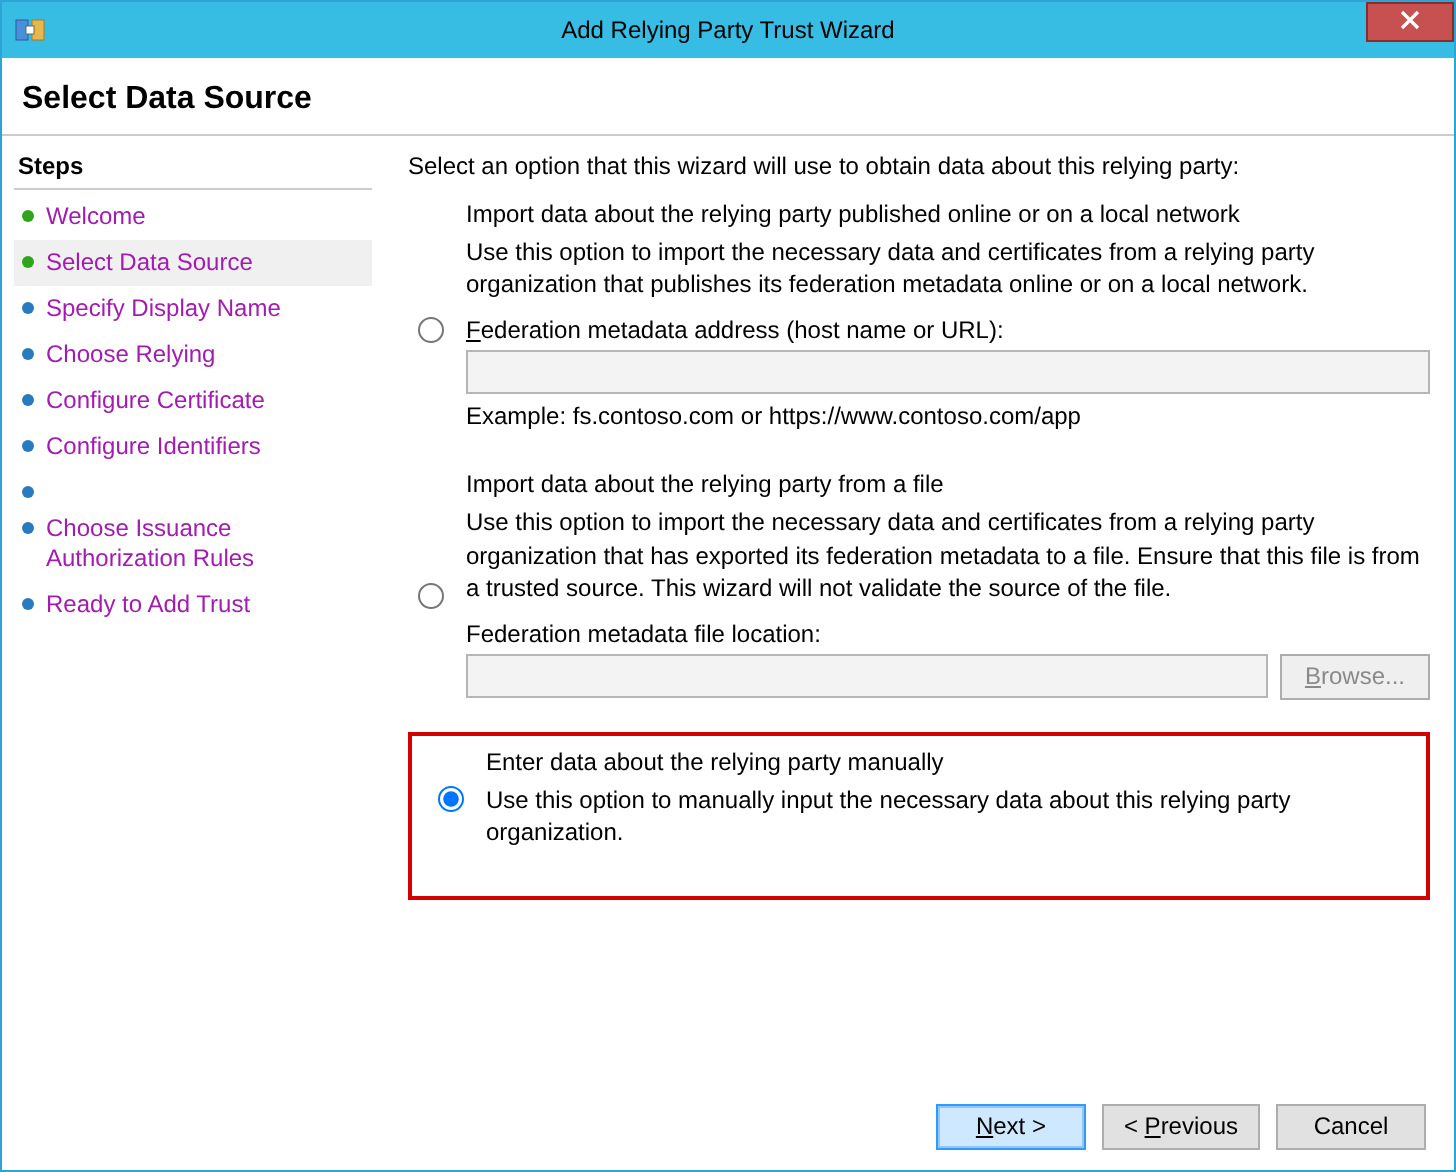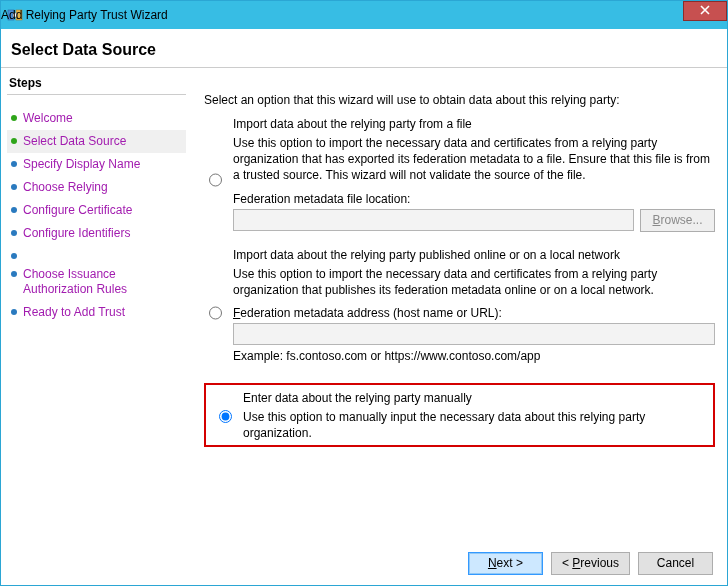--- a/index.html
+++ b/index.html
@@ -26,20 +26,21 @@
     position: relative;
   }
   .titlebar .icon {
     width: 16px; height: 16px;
     margin-left: 6px;
     display: flex; align-items: center; justify-content: center;
   }
   .titlebar .title {
     position: absolute;
     left: 0; right: 0;
+    text-align: center;
     color: #000;
     font-size: 12px;
   }
   .titlebar .close {
     position: absolute;
     right: 0; top: 0;
     width: 44px; height: 20px;
     background: #c75050;
     border: 1px solid #8b2c2c;
     display: flex; align-items: center; justify-content: center;
@@ -64,21 +65,21 @@
   .sidebar {
     width: 185px;
     padding: 6px 0 6px 6px;
     border-right: 0;
   }
   .steps-title {
     font-weight: bold;
     font-size: 12px;
     padding: 2px 0 4px 2px;
     border-bottom: 1px solid #ccc;
-    margin-bottom: 12px;
+    margin-bottom: 2px;
   }
   .step {
     display: flex;
     align-items: flex-start;
     gap: 6px;
     padding: 4px 4px;
     color: #a21caf;
     cursor: pointer;
     line-height: 1.25;
   }
@@ -93,21 +94,21 @@
   }
   .bullet.done { background: #2fa51a; }
   .bullet.pending { background: #2a7abf; }
   .content {
     flex: 1;
     padding: 8px 12px 0 18px;
     position: relative;
     overflow: hidden;
   }
   .intro {
-    margin: 17px 0 10px 0;
+    margin: 0 0 10px 0;
   }
   .option {
     display: flex;
     gap: 8px;
     margin-bottom: 6px;
   }
   .option input[type="radio"] {
     margin-top: 1px;
   }
   .option-body { flex: 1; }
@@ -157,21 +158,21 @@
     background: #efefef;
     cursor: default;
   }
   .btn.default {
     border: 1px solid #3399ff;
     background: #cde8ff;
     box-shadow: inset 0 0 0 1px #8fc8f7;
   }
   .highlight-box {
     border: 2px solid #d40000;
-    padding: 6px 8px 4px 8px;
+    padding: 6px 8px 24px 8px;
     margin-top: 2px;
   }
   .highlight-box .option { margin-bottom: 0; }
   .highlight-box .option-desc { margin-bottom: 0; }
   .footer {
     height: 44px;
     display: flex;
     align-items: center;
     justify-content: flex-end;
     gap: 8px;
@@ -247,41 +248,41 @@
         <span>Ready to Add Trust</span>
       </div>
     </div>
 
     <div class="content">
       <p class="intro">Select an option that this wizard will use to obtain data about this relying party:</p>
 
       <div class="option">
         <input type="radio" name="src" style="">
         <div class="option-body">
+          <div class="option-title">Import data about the relying party published online or on a local network</div>
+          <div class="option-desc">Use this option to import the necessary data and certificates from a relying party organization that publishes its federation metadata online or on a local network.</div>
+          <div class="field-label"><span class="u">F</span><span>ederation metadata address (host name or URL):</span></div>
+          <input class="text-input" type="text" disabled="" value="" style="">
+          <div class="example">Example: fs.contoso.com or https://www.contoso.com/app</div>
+        </div>
+      </div>
+
+      <div class="option">
+        <input type="radio" name="src" style="">
+        <div class="option-body">
           <div class="option-title">Import data about the relying party from a file</div>
           <div class="option-desc">Use this option to import the necessary data and certificates from a relying party organization that has exported its federation metadata to a file. Ensure that this file is from a trusted source.   This wizard will not validate the source of the file.</div>
           <div class="field-label">Federation metadata file location:</div>
           <div class="file-row">
             <input class="text-input" type="text" disabled="" value="" style="">
             <button class="btn" disabled=""><span class="u">B</span><span>rowse...</span></button>
           </div>
         </div>
       </div>
 
-      <div class="option">
-        <input type="radio" name="src" style="">
-        <div class="option-body">
-          <div class="option-title">Import data about the relying party published online or on a local network</div>
-          <div class="option-desc">Use this option to import the necessary data and certificates from a relying party organization that publishes its federation metadata online or on a local network.</div>
-          <div class="field-label"><span class="u">F</span><span>ederation metadata address (host name or URL):</span></div>
-          <input class="text-input" type="text" disabled="" value="" style="">
-          <div class="example">Example: fs.contoso.com or https://www.contoso.com/app</div>
-        </div>
-      </div>
-
       <div class="highlight-box">
         <div class="option">
           <input type="radio" name="src" checked="" style="">
           <div class="option-body">
             <div class="option-title">Enter data about the relying party manually</div>
             <div class="option-desc">Use this option to manually input the necessary data about this relying party organization.</div>
           </div>
         </div>
       </div>
 

